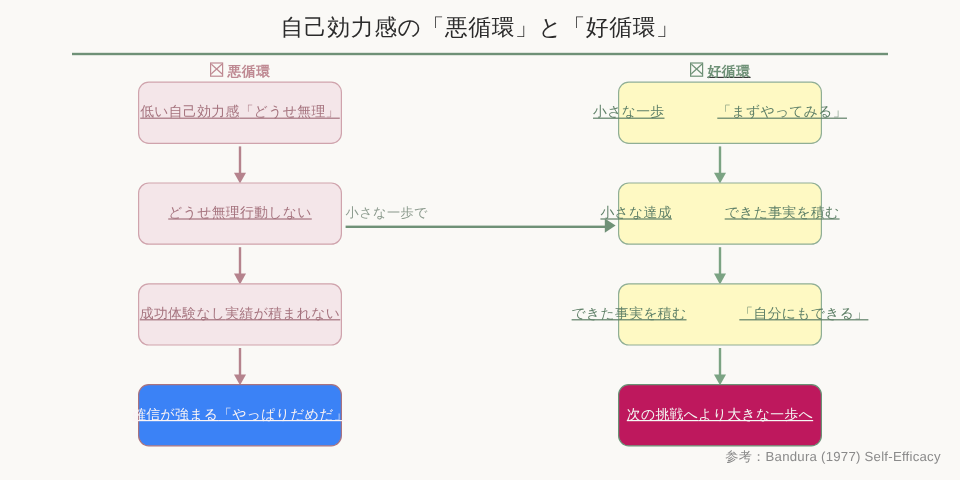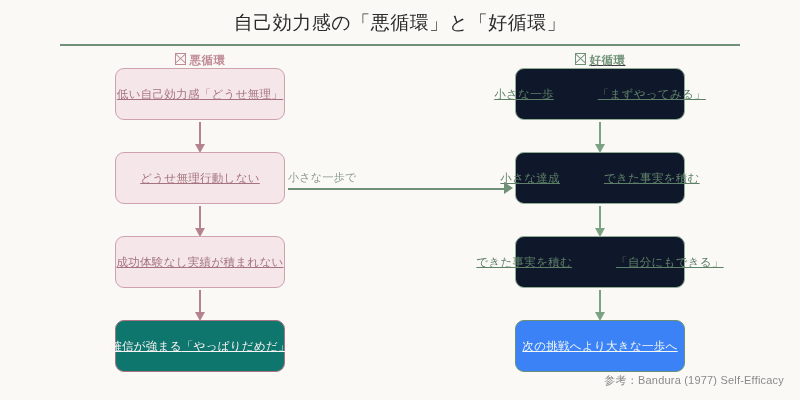--- a/index.html
+++ b/index.html
@@ -101,34 +101,34 @@
   .node .line1,
   .node .line2 { display: block; white-space: nowrap; }
 
   
   .node-bad {
     background: #f4e6e9;
     border: 1.6px solid #cfa3ac;
     color: #a5737e;
   }
   .node-bad-strong {
-    background: #0f766e;
+    background: #3b82f6;
     border: 1.6px solid #a9737f;
     color: #fbf4f5;
   }
 
   
   .node-good {
-    background: #0f172a;
+    background: #fef9c3;
     border: 1.6px solid #8fae95;
     color: #5f8068;
     gap: 44px;
   }
   .node-good-strong {
-    background: #3b82f6;
+    background: #be185d;
     border: 1.6px solid #6a9175;
     color: #f4f8f4;
   }
 
   
   .col-x-left  { left: 115px; }
   .col-x-right { left: 515px; }
   .row-y-1 { top: 68px; }
   .row-y-2 { top: 152px; }
   .row-y-3 { top: 236px; }

